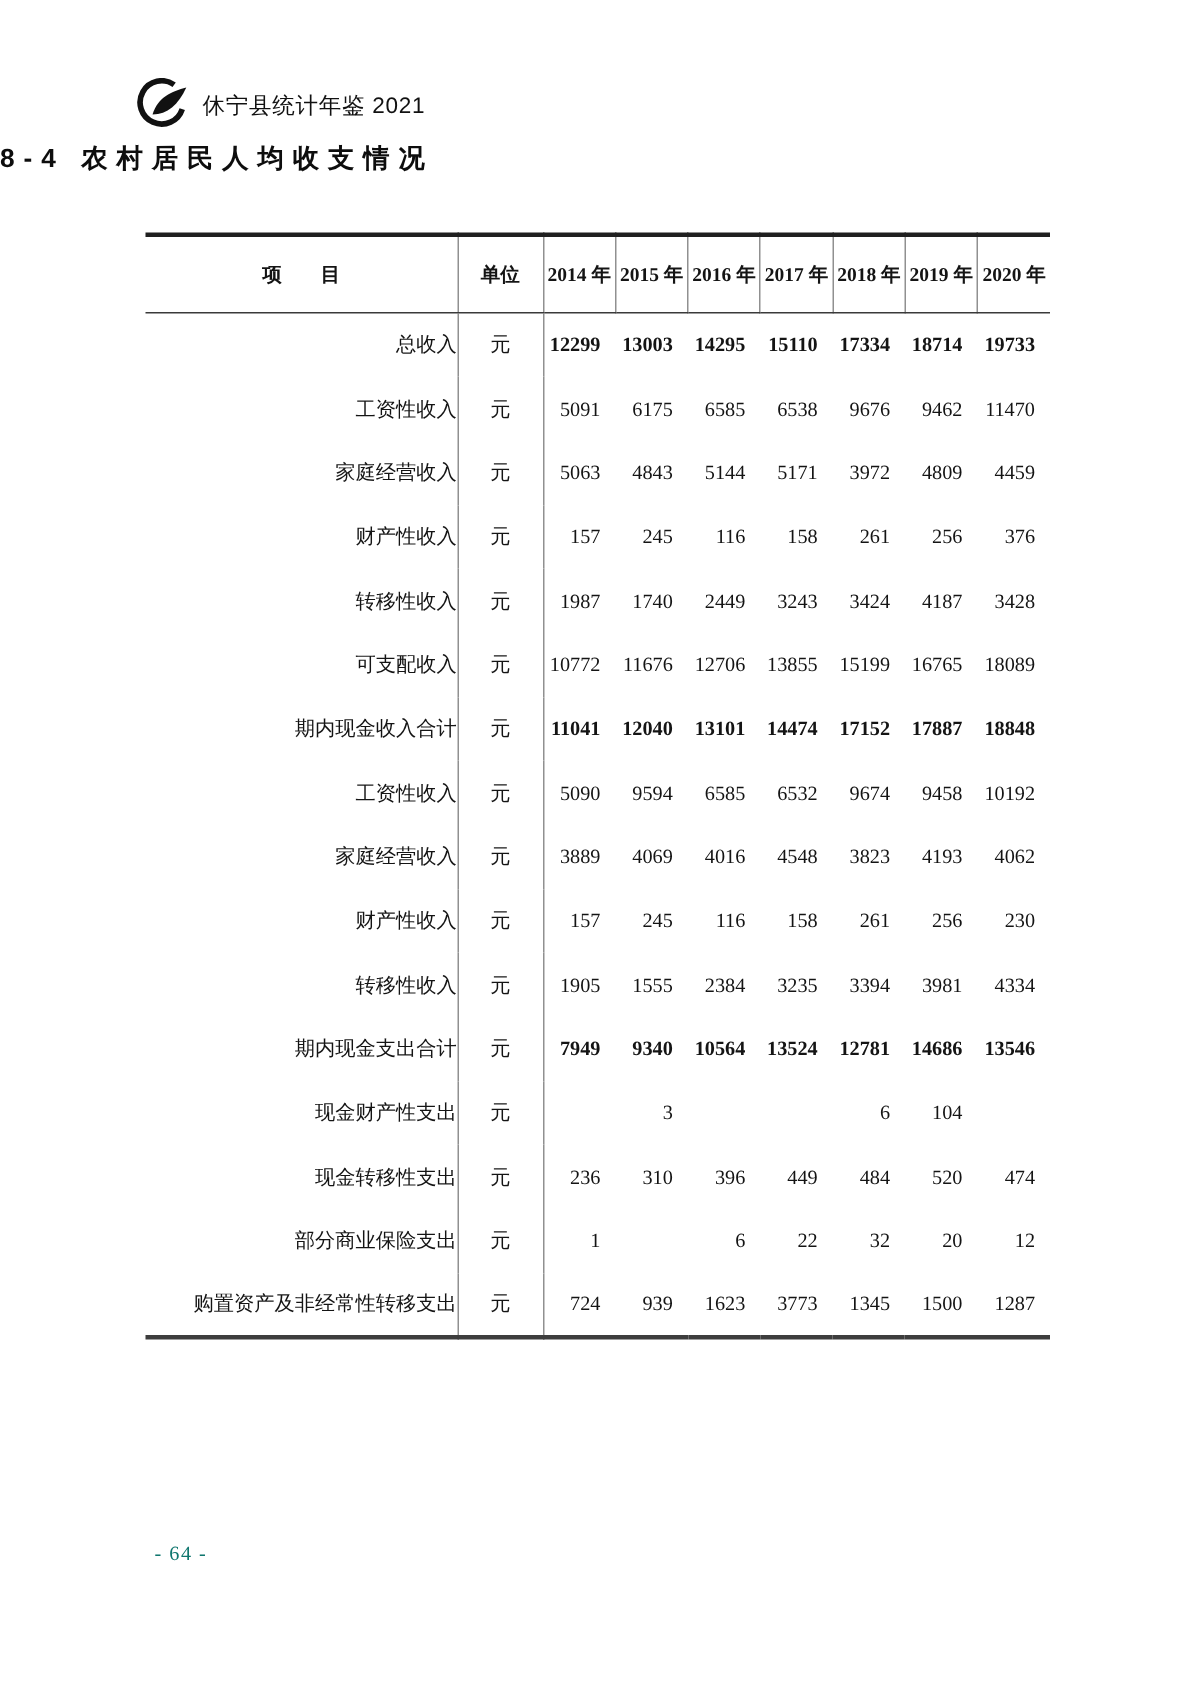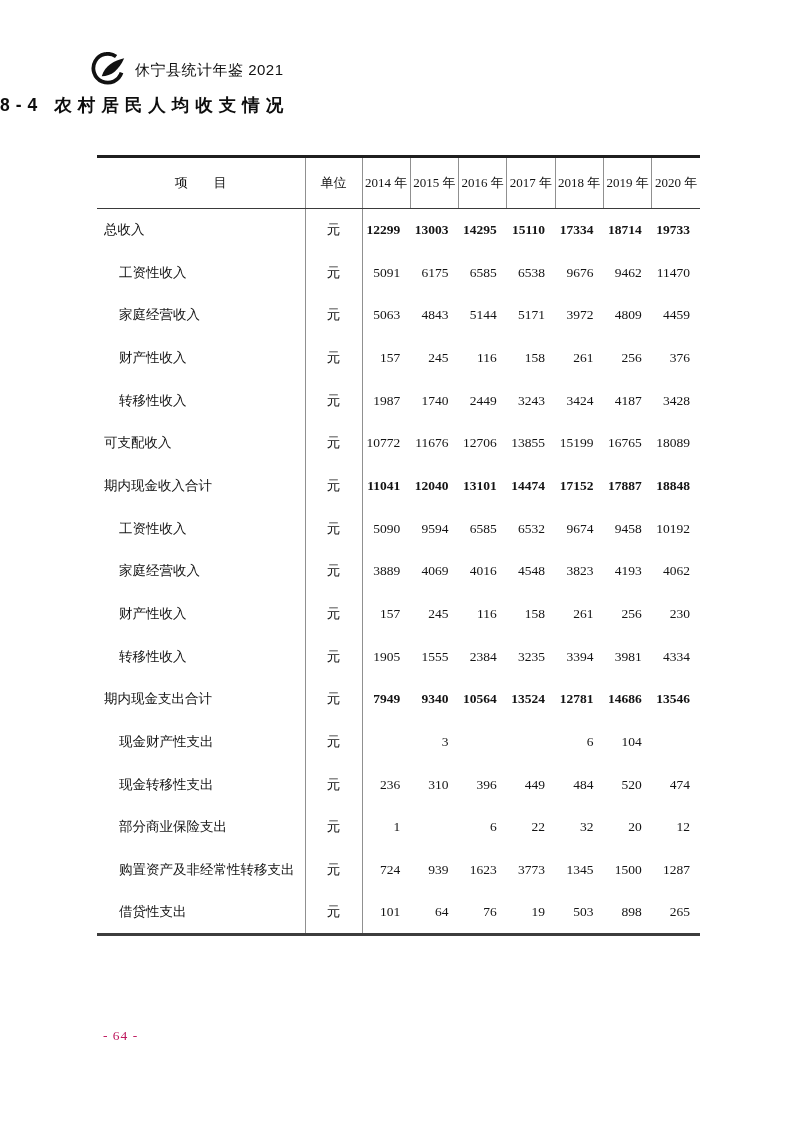--- a/index.html
+++ b/index.html
@@ -51,58 +51,58 @@
     border-collapse: collapse;
     table-layout: fixed;
     border-top: 3px solid #1f1f1f;
     border-bottom: 3px solid #3d3d3d;
   }
   col.c-item { width: 208px; }
   col.c-unit { width: 57px; }
   col.c-year { width: 48.28px; }
   thead th {
     height: 52px;
-    font-weight: normal;
+    font-weight: bold;
     font-size: 13px;
     text-align: center;
     vertical-align: middle;
     border-bottom: 1.6px solid #3a3a3a;
     border-right: 1px solid #909090;
     color: #141414;
     white-space: nowrap;
   }
   thead th:last-child { border-right: none; }
   tbody td {
     height: 42.7px;
     font-size: 13.5px;
     vertical-align: middle;
     color: #141414;
     white-space: nowrap;
   }
   tbody td.label {
-    text-align: left;
+    text-align: right;
     padding-left: 7px;
     border-right: 1px solid #909090;
   }
   tbody td.label.indent { padding-left: 22px; }
   tbody td.unit {
     text-align: center;
     border-right: 1px solid #909090;
   }
   tbody td.val {
     text-align: right;
     padding-right: 10px;
   }
   tbody td.val.bold { font-weight: bold; }
   .page-number {
     position: absolute;
     left: 103px;
     top: 1028px;
     font-size: 13.5px;
-    color: #be185d;
+    color: #0f766e;
     letter-spacing: 1px;
   }
 </style>
 </head>
 <body>
 
 <div class="page">
 
   <div class="masthead">
     <svg class="logo" viewBox="0 0 40 40" aria-hidden="true">
@@ -310,30 +310,19 @@
             <td class="label indent">购置资产及非经常性转移支出</td>
             <td class="unit">元</td>
             <td class="val">724</td>
             <td class="val">939</td>
             <td class="val">1623</td>
             <td class="val">3773</td>
             <td class="val">1345</td>
             <td class="val">1500</td>
             <td class="val">1287</td>
           </tr>
-          <tr>
-            <td class="label indent">借贷性支出</td>
-            <td class="unit">元</td>
-            <td class="val">101</td>
-            <td class="val">64</td>
-            <td class="val">76</td>
-            <td class="val">19</td>
-            <td class="val">503</td>
-            <td class="val">898</td>
-            <td class="val">265</td>
-          </tr>
         </tbody>
     </table>
   </div>
 
   <div class="page-number">- 64 -</div>
 
 </div>
 
 </body></html>

